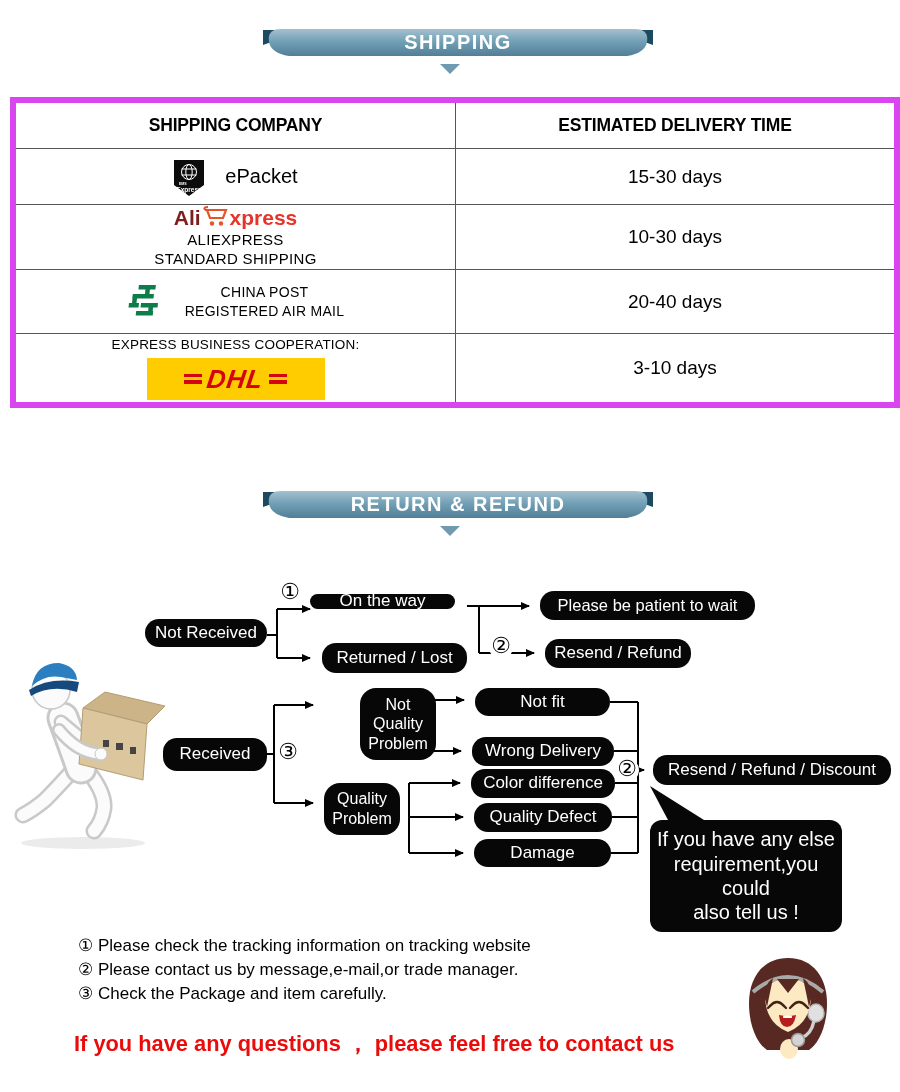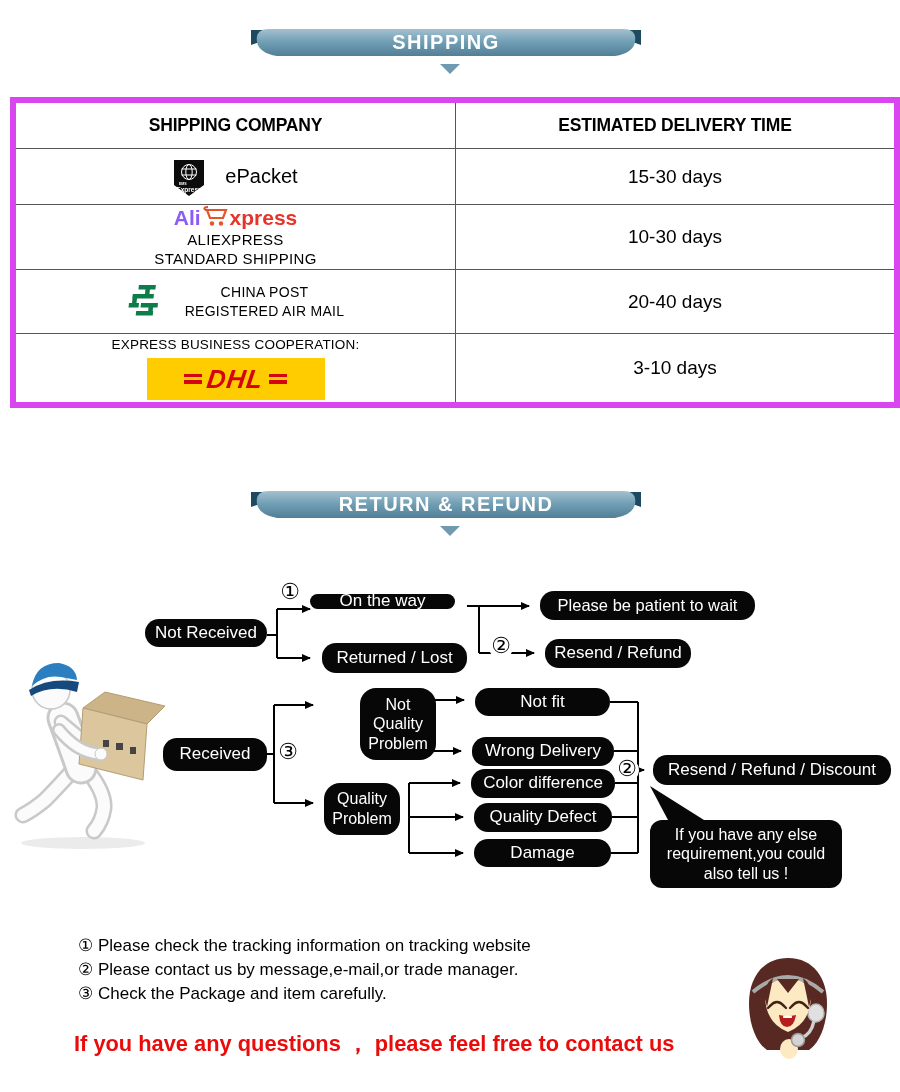--- a/index.html
+++ b/index.html
@@ -1,20 +1,20 @@
 <!DOCTYPE html>
 <html><head>
 <meta charset="utf-8">
 <style>
   html,body{margin:0;padding:0;background:#fff;}
   #page{position:relative;width:900px;height:1092px;background:#fff;overflow:hidden;
         font-family:"Liberation Sans",sans-serif;color:#000;}
 
   
-  .banner{position:absolute;left:251px;width:390px;height:40px;text-decoration:underline;}
+  .banner{position:absolute;left:263px;width:390px;height:40px;text-decoration:underline;}
   #banner-shipping{top:22px;}
   #banner-return{top:484px;}
   .banner svg{display:block;}
   .banner .btext{position:absolute;left:0;top:6px;width:100%;height:28px;display:flex;
      align-items:center;justify-content:center;color:#fff;font-size:20px;font-weight:700;
      letter-spacing:1.5px;}
   .tri{position:absolute;left:440px;width:0;height:0;border-left:10px solid transparent;
      border-right:10px solid transparent;border-top:10px solid #6f9ab0;}
   #tri1{top:64px;} #tri2{top:526px;}
 
@@ -24,21 +24,21 @@
   .cell{border-top:1px solid #565656;display:flex;flex-direction:column;align-items:center;
      justify-content:center;}
   .cell.rcol{border-left:1px solid #565656;}
   .cell.hdr{border-top:none;font-weight:800;font-size:17.5px;letter-spacing:-0.2px;}
   .time{font-size:19px;}
   .rowflex{display:flex;flex-direction:row;align-items:center;gap:20px;justify-content:flex-end;}
   .epk-name{font-size:20px;}
   .ali-line{font-size:15px;letter-spacing:.3px;line-height:1.25;}
   .ali-logo{display:flex;align-items:flex-end;gap:1px;margin-bottom:3px;}
   .ali-word{font-size:21px;font-weight:700;line-height:1;}
-  .ali-a{color:#8b5cf6;} .ali-x{color:#e5352b;}
+  .ali-a{color:#7f1d1d;} .ali-x{color:#e5352b;}
   .cp-line{font-size:14px;letter-spacing:.3px;line-height:1.3;font-weight:500;}
   .dhl-label{font-size:13.5px;margin-bottom:6px;letter-spacing:.2px;}
   .dhl-box{width:178px;height:42px;background:#ffcc00;display:flex;align-items:center;
      justify-content:center;gap:5px;}
   .dhl-bars{display:flex;flex-direction:column;gap:3px;}
   .dhl-bar{width:18px;height:3.5px;background:#d40511;}
   .dhl-word{color:#d40511;font-size:26px;font-weight:900;font-style:italic;
      letter-spacing:1px;transform:skewX(-8deg);line-height:1;}
 
   
@@ -55,21 +55,21 @@
   #p-resref{left:545px;top:84px;width:146px;height:29px;}
   #p-nqp{left:324px;top:133px;width:76px;height:72px;border-radius:16px;font-size:16px;margin-left:36px;}
   #p-qp{left:324px;top:228px;width:76px;height:52px;border-radius:16px;font-size:16px;}
   #p-recv{left:163px;top:183px;width:104px;height:33px;}
   #p-notfit{left:475px;top:133px;width:135px;height:28px;}
   #p-wrong{left:472px;top:182px;width:142px;height:29px;}
   #p-colordiff{left:471px;top:214px;width:144px;height:29px;}
   #p-qdefect{left:474px;top:248px;width:138px;height:29px;}
   #p-damage{left:474px;top:284px;width:137px;height:28px;}
   #p-rrd{left:653px;top:200px;width:238px;height:30px;}
-  #p-bubble{left:650px;top:265px;width:192px;height:68px;border-radius:12px;font-size:16px;}
+  #p-bubble{left:650px;top:265px;width:192px;height:112px;border-radius:12px;font-size:20px;}
   .cnum{position:absolute;font-size:22px;line-height:22px;width:24px;height:24px;
      text-align:center;color:#000;background:#fff;border-radius:50%;}
   #c1{left:278px;top:26px;} #c2a{left:489px;top:80px;}
   #c3{left:276px;top:186px;} #c2b{left:615px;top:203px;}
   #delivery-man{position:absolute;left:3px;top:95px;}
 
   
   #notes{position:absolute;left:78px;top:934px;font-size:17px;line-height:24px;}
   #contact-line{position:absolute;left:74px;top:1028px;color:#ea0b0b;font-size:22.5px;
      font-weight:700;transform:scaleX(.97);transform-origin:left;white-space:nowrap;}

